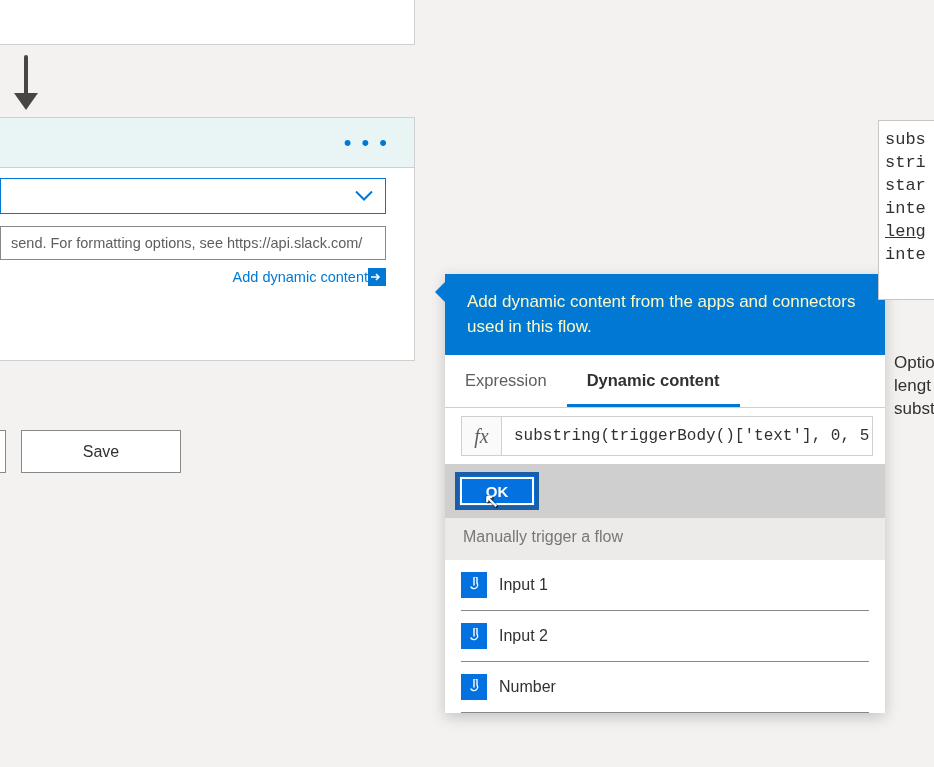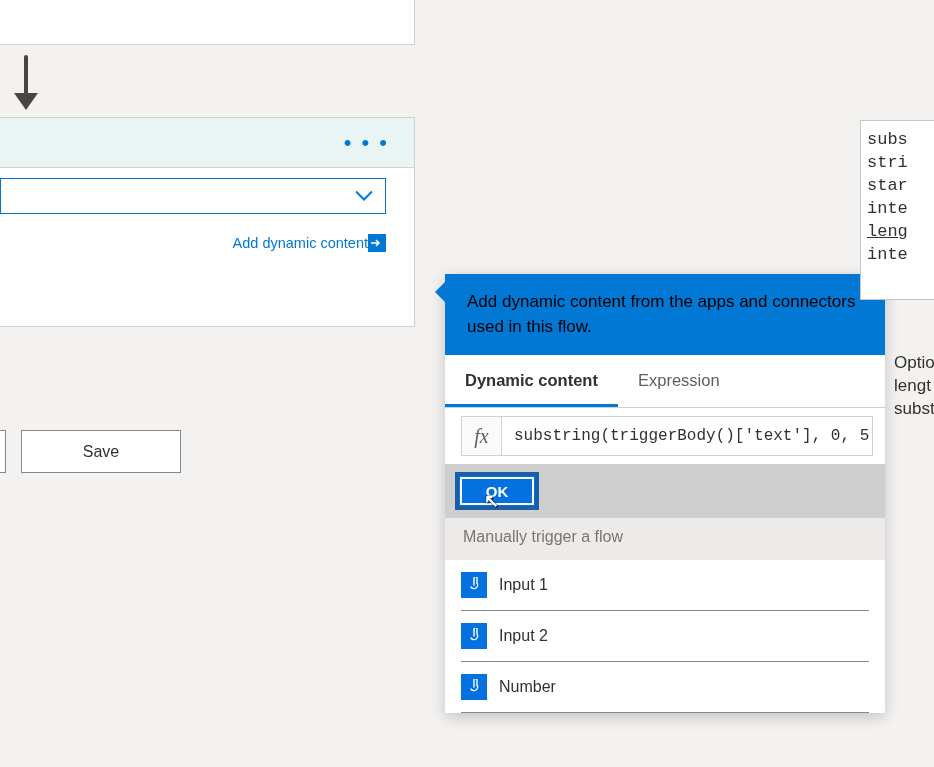--- a/index.html
+++ b/index.html
@@ -155,21 +155,21 @@
   .dyn-pointer {
     position: absolute;
     left: -10px; top: 8px;
     width: 0; height: 0;
     border-top: 10px solid transparent;
     border-bottom: 10px solid transparent;
     border-right: 10px solid #0078d4;
   }
   .dyn-header {
     background: #0078d4;
-    color: #000000;
+    color: #fef9c3;
     padding: 16px 22px;
     font-size: 17px;
     line-height: 1.45;
   }
   .dyn-tabs {
     display: flex;
     border-bottom: 1px solid #d2d0ce;
   }
   .dyn-tab {
     padding: 16px 20px 14px 20px;
@@ -259,21 +259,21 @@
     color: #fff;
     display: flex; align-items: center; justify-content: center;
     font-size: 16px;
   }
   .pill-label { font-size: 16px; color: #323130; }
 
   
   .doc-hint {
     position: absolute;
     right: 0; top: 120px;
-    width: 74px; height: 180px;
+    width: 56px; height: 180px;
     background: #fff;
     border: 1px solid #c8c6c4;
     border-right: none;
     font-family: "Consolas","Courier New",monospace;
     font-size: 17px;
     padding: 8px 0 8px 6px;
     line-height: 1.35;
     overflow: hidden;
     white-space: nowrap;
   }
@@ -305,20 +305,21 @@
     </div>
   </div>
   <div class="action-body">
     <div class="dropdown-field">
       <span class="chevron">
         <svg width="18" height="11" viewBox="0 0 18 11">
             <path d="M1 1 L9 9 L17 1" stroke="#0078d4" stroke-width="2" fill="none"></path>
           </svg>
       </span>
     </div>
+    <div class="text-field">send. For formatting options, see https://api.slack.com/</div>
     <div class="add-dyn-row">
       <span>Add dynamic content</span>
       <span class="add-dyn-icon">
         <svg width="12" height="12" viewBox="0 0 12 12">
             <path d="M0 6 H8 M5 3 L8 6 L5 9" stroke="#fff" stroke-width="1.6" fill="none"></path>
           </svg>
       </span>
     </div>
     <div class="card-footer-space"></div>
   </div>
@@ -326,22 +327,22 @@
 
 <div class="btn-row">
   <div class="btn-frag"></div>
   <div class="btn">Save</div>
 </div>
 
 <div class="dyn-panel">
   <div class="dyn-pointer"></div>
   <div class="dyn-header">Add dynamic content from the apps and connectors used in this flow.</div>
   <div class="dyn-tabs">
+    <div class="dyn-tab">Expression</div>
     <div class="dyn-tab active">Dynamic content</div>
-    <div class="dyn-tab">Expression</div>
   </div>
   <div class="fx-row">
     <div class="fx-badge">fx</div>
     <div class="fx-input">substring(triggerBody()['text'], 0, 5)</div>
   </div>
   <div class="ok-bar">
     <div class="ok-btn">
       <span>OK</span>
       <span class="cursor">↖</span>
     </div>

